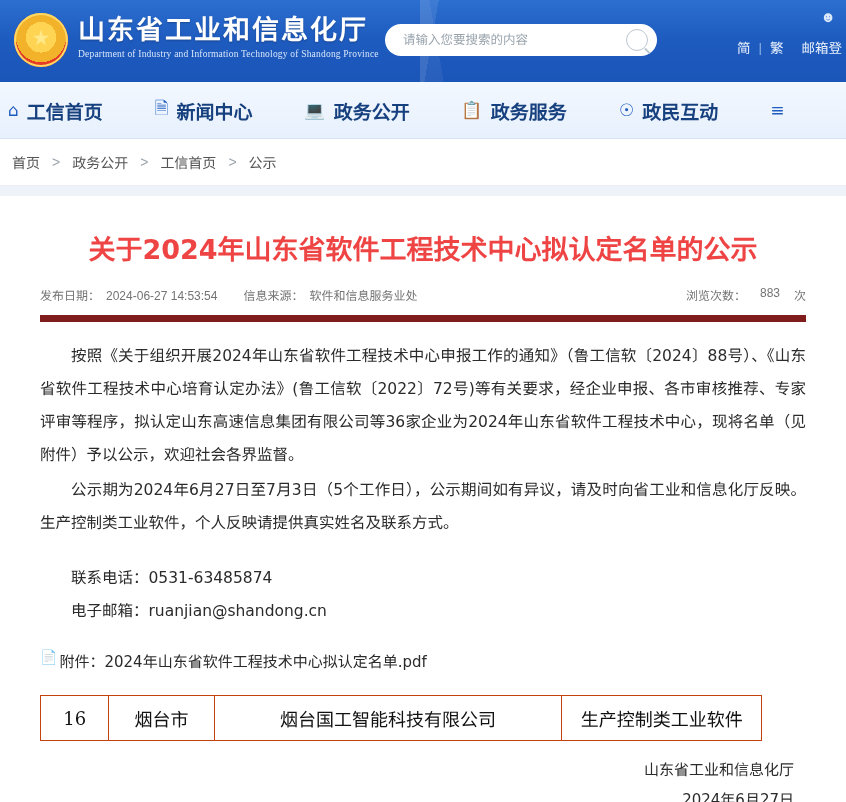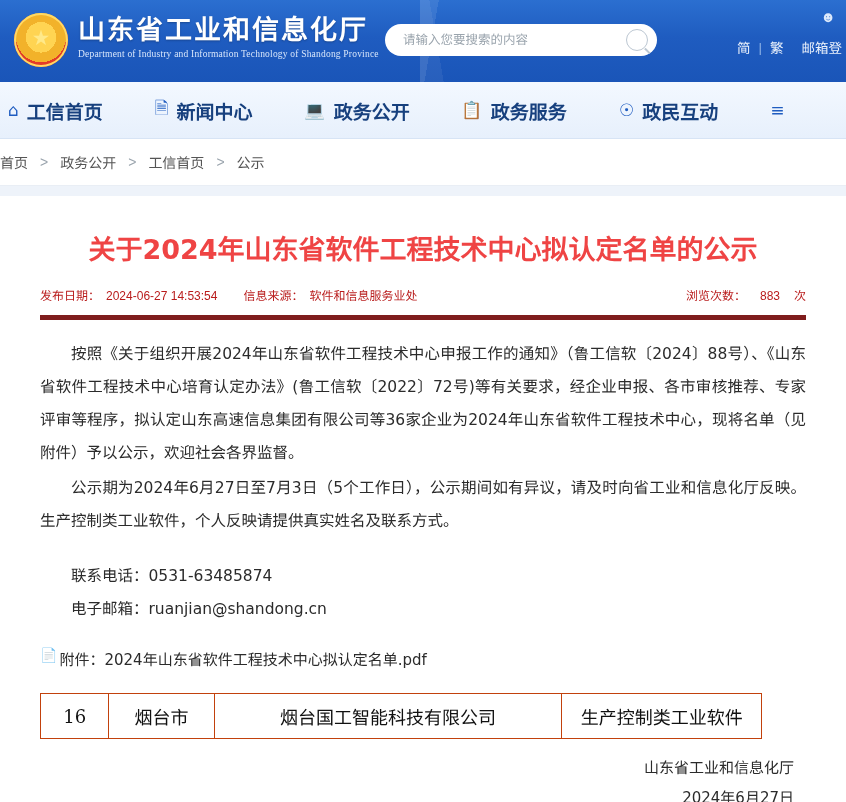--- a/index.html
+++ b/index.html
@@ -164,21 +164,21 @@
   }
 
   
   .crumb-bar {
     height: 46px;
     background: #ffffff;
     display: flex;
     align-items: center;
     font-size: 14px;
     color: #555;
-    padding-left: 0;
+    padding-left: 12px;
     border-bottom: 1px solid #e9eef5;
   }
   .crumb-bar a {
     color: #555;
     text-decoration: none;
     padding: 0 12px;
     cursor: pointer;
   }
   .crumb-bar a:first-child { padding-left: 0; }
   .crumb-sep { color: #9aa4ad; }
@@ -197,27 +197,27 @@
     font-weight: bold;
     color: #ef4444;
     line-height: 40px;
     margin: 8px 0 16px 0;
     font-family: "DejaVu Sans", "Liberation Sans", sans-serif;
   }
   .meta-row {
     display: flex;
     align-items: center;
     font-size: 12px;
-    color: #b91c1c;
-    border-bottom: 5px solid #7f1d1d;
+    color: #737373;
+    border-bottom: 7px solid #7f1d1d;
     padding-bottom: 12px;
     margin: 0 14px 18px 14px;
   }
   .meta-left { display: flex; gap: 26px; }
-  .meta-right { margin-left: auto; display: flex; gap: 14px; align-items: flex-end; }
+  .meta-right { margin-left: auto; display: flex; gap: 14px; }
   .meta-pair .lbl { margin-right: 6px; }
 
   .body-text {
     font-size: 15.5px;
     line-height: 33px;
     color: #2b2b2b;
     margin: 0 14px;
     font-family: "DejaVu Sans", "Liberation Sans", sans-serif;
     text-align: justify;
   }

